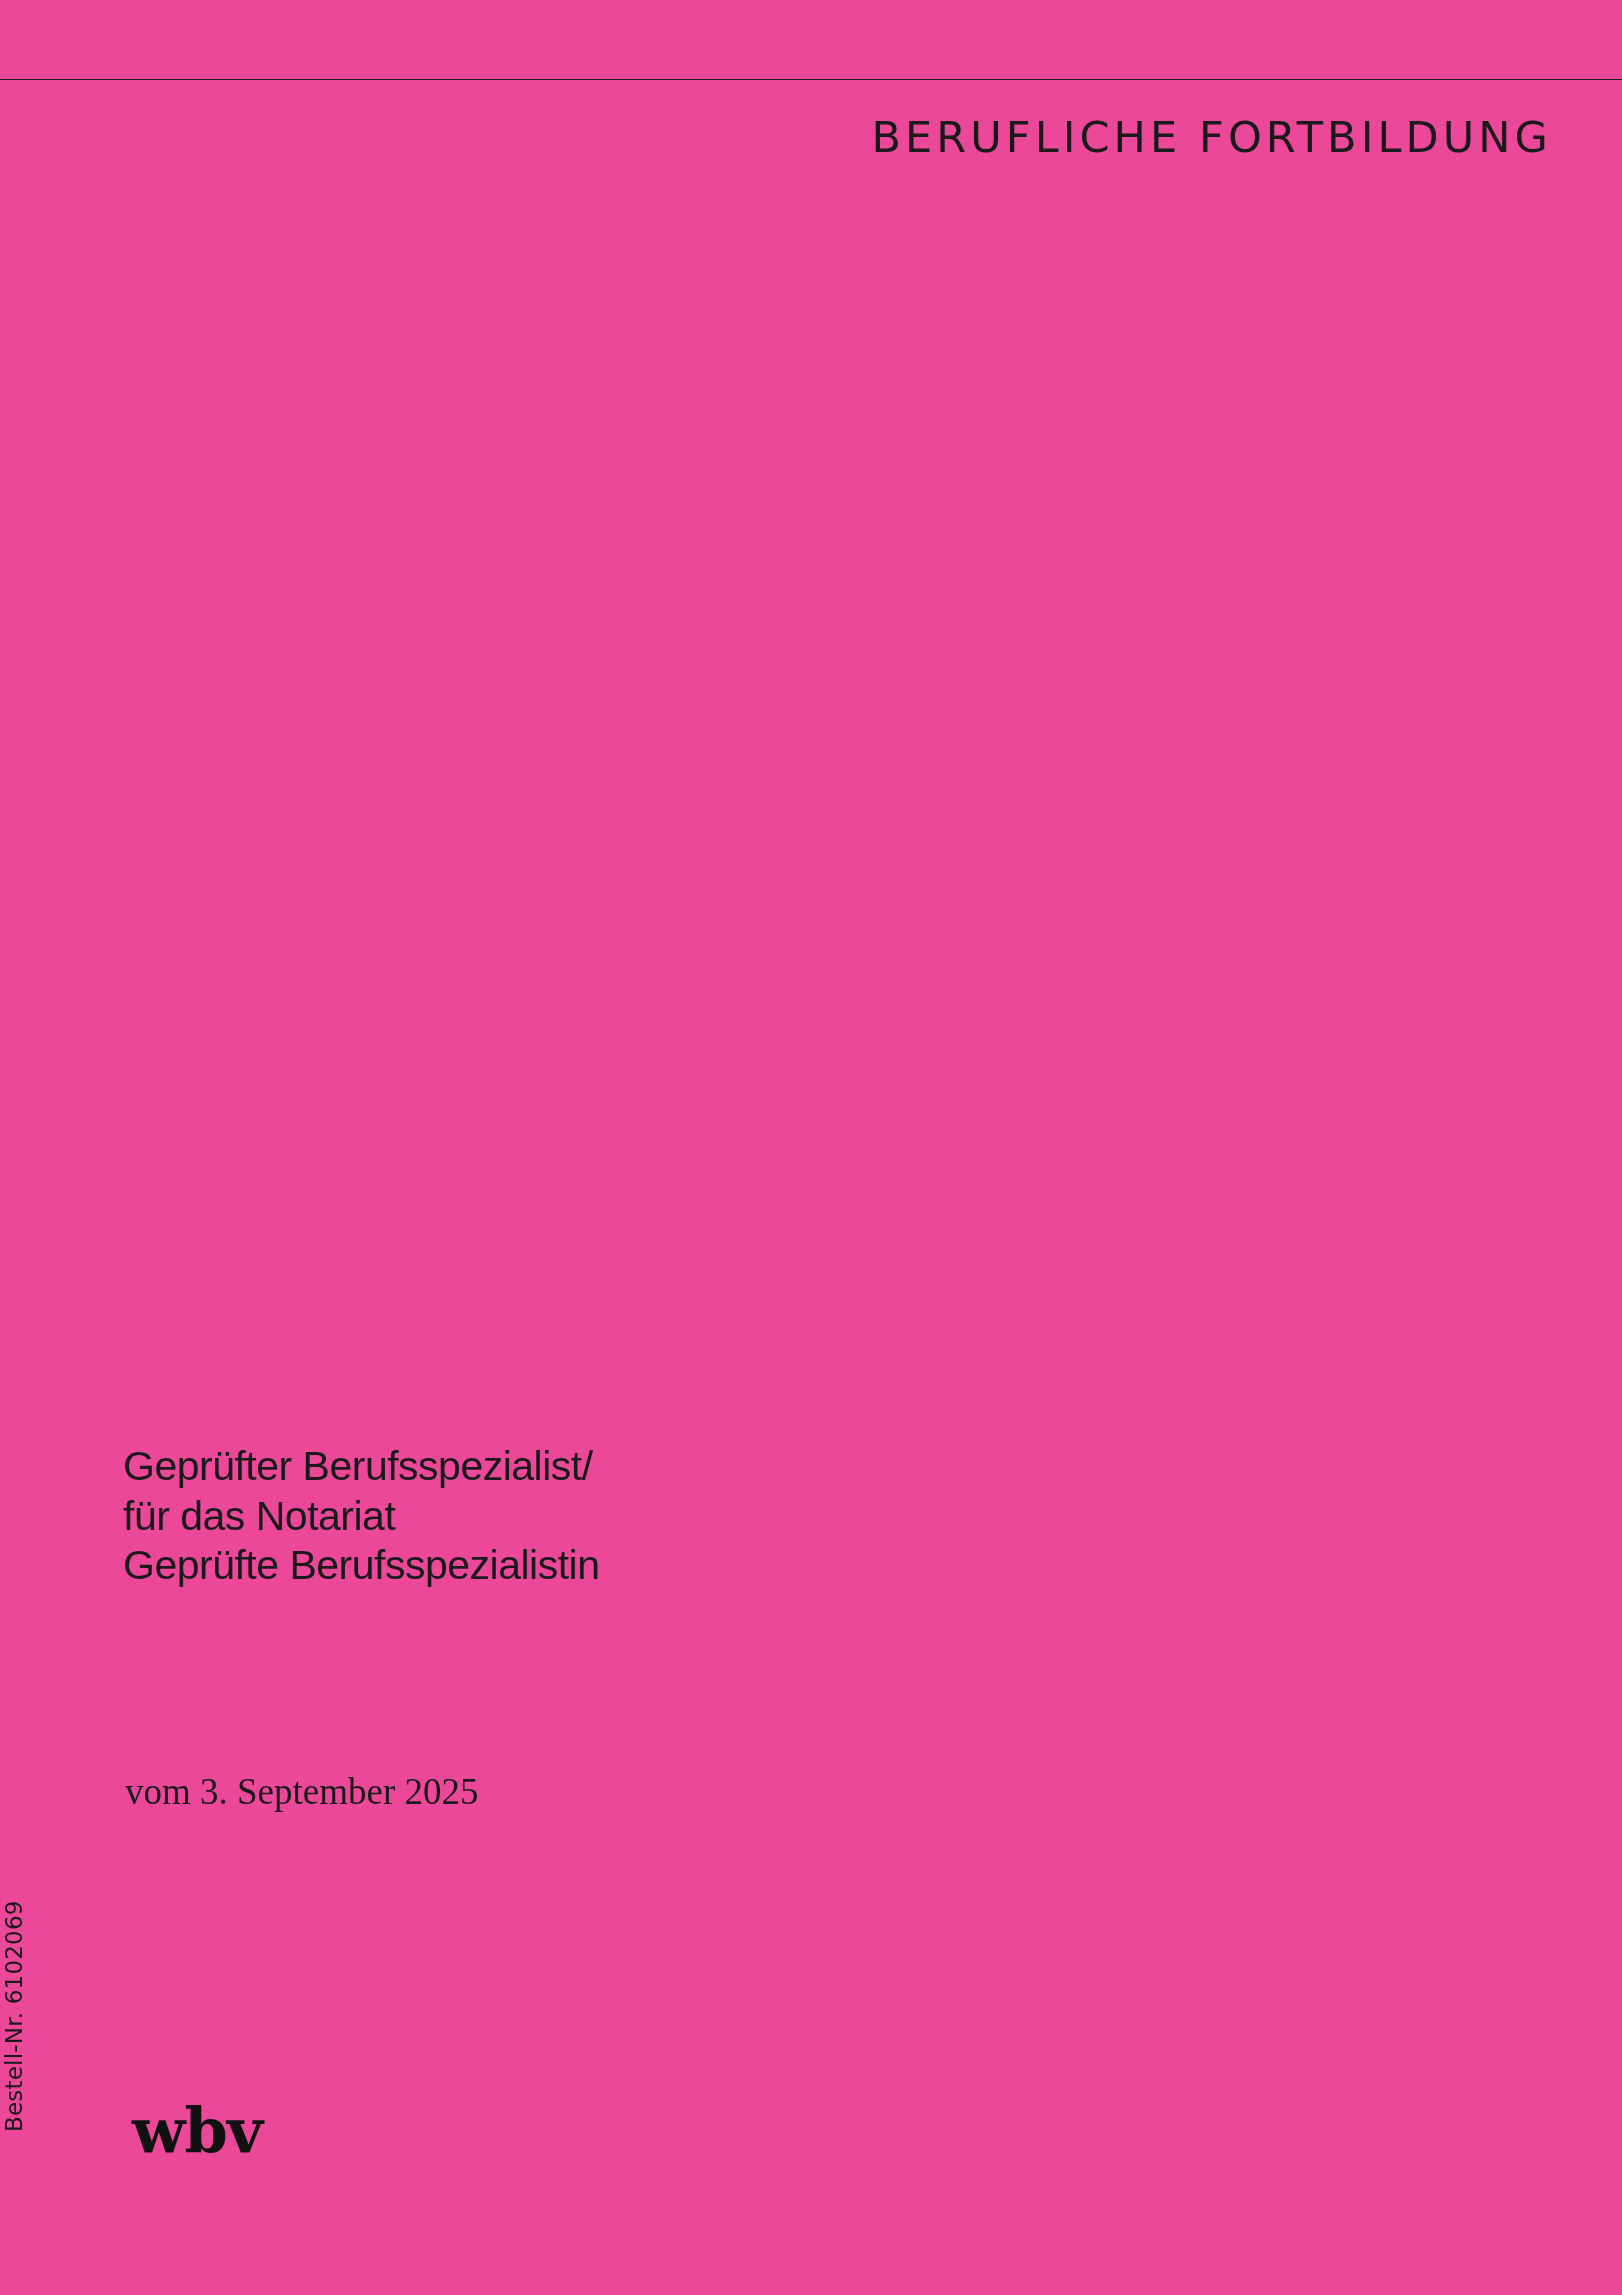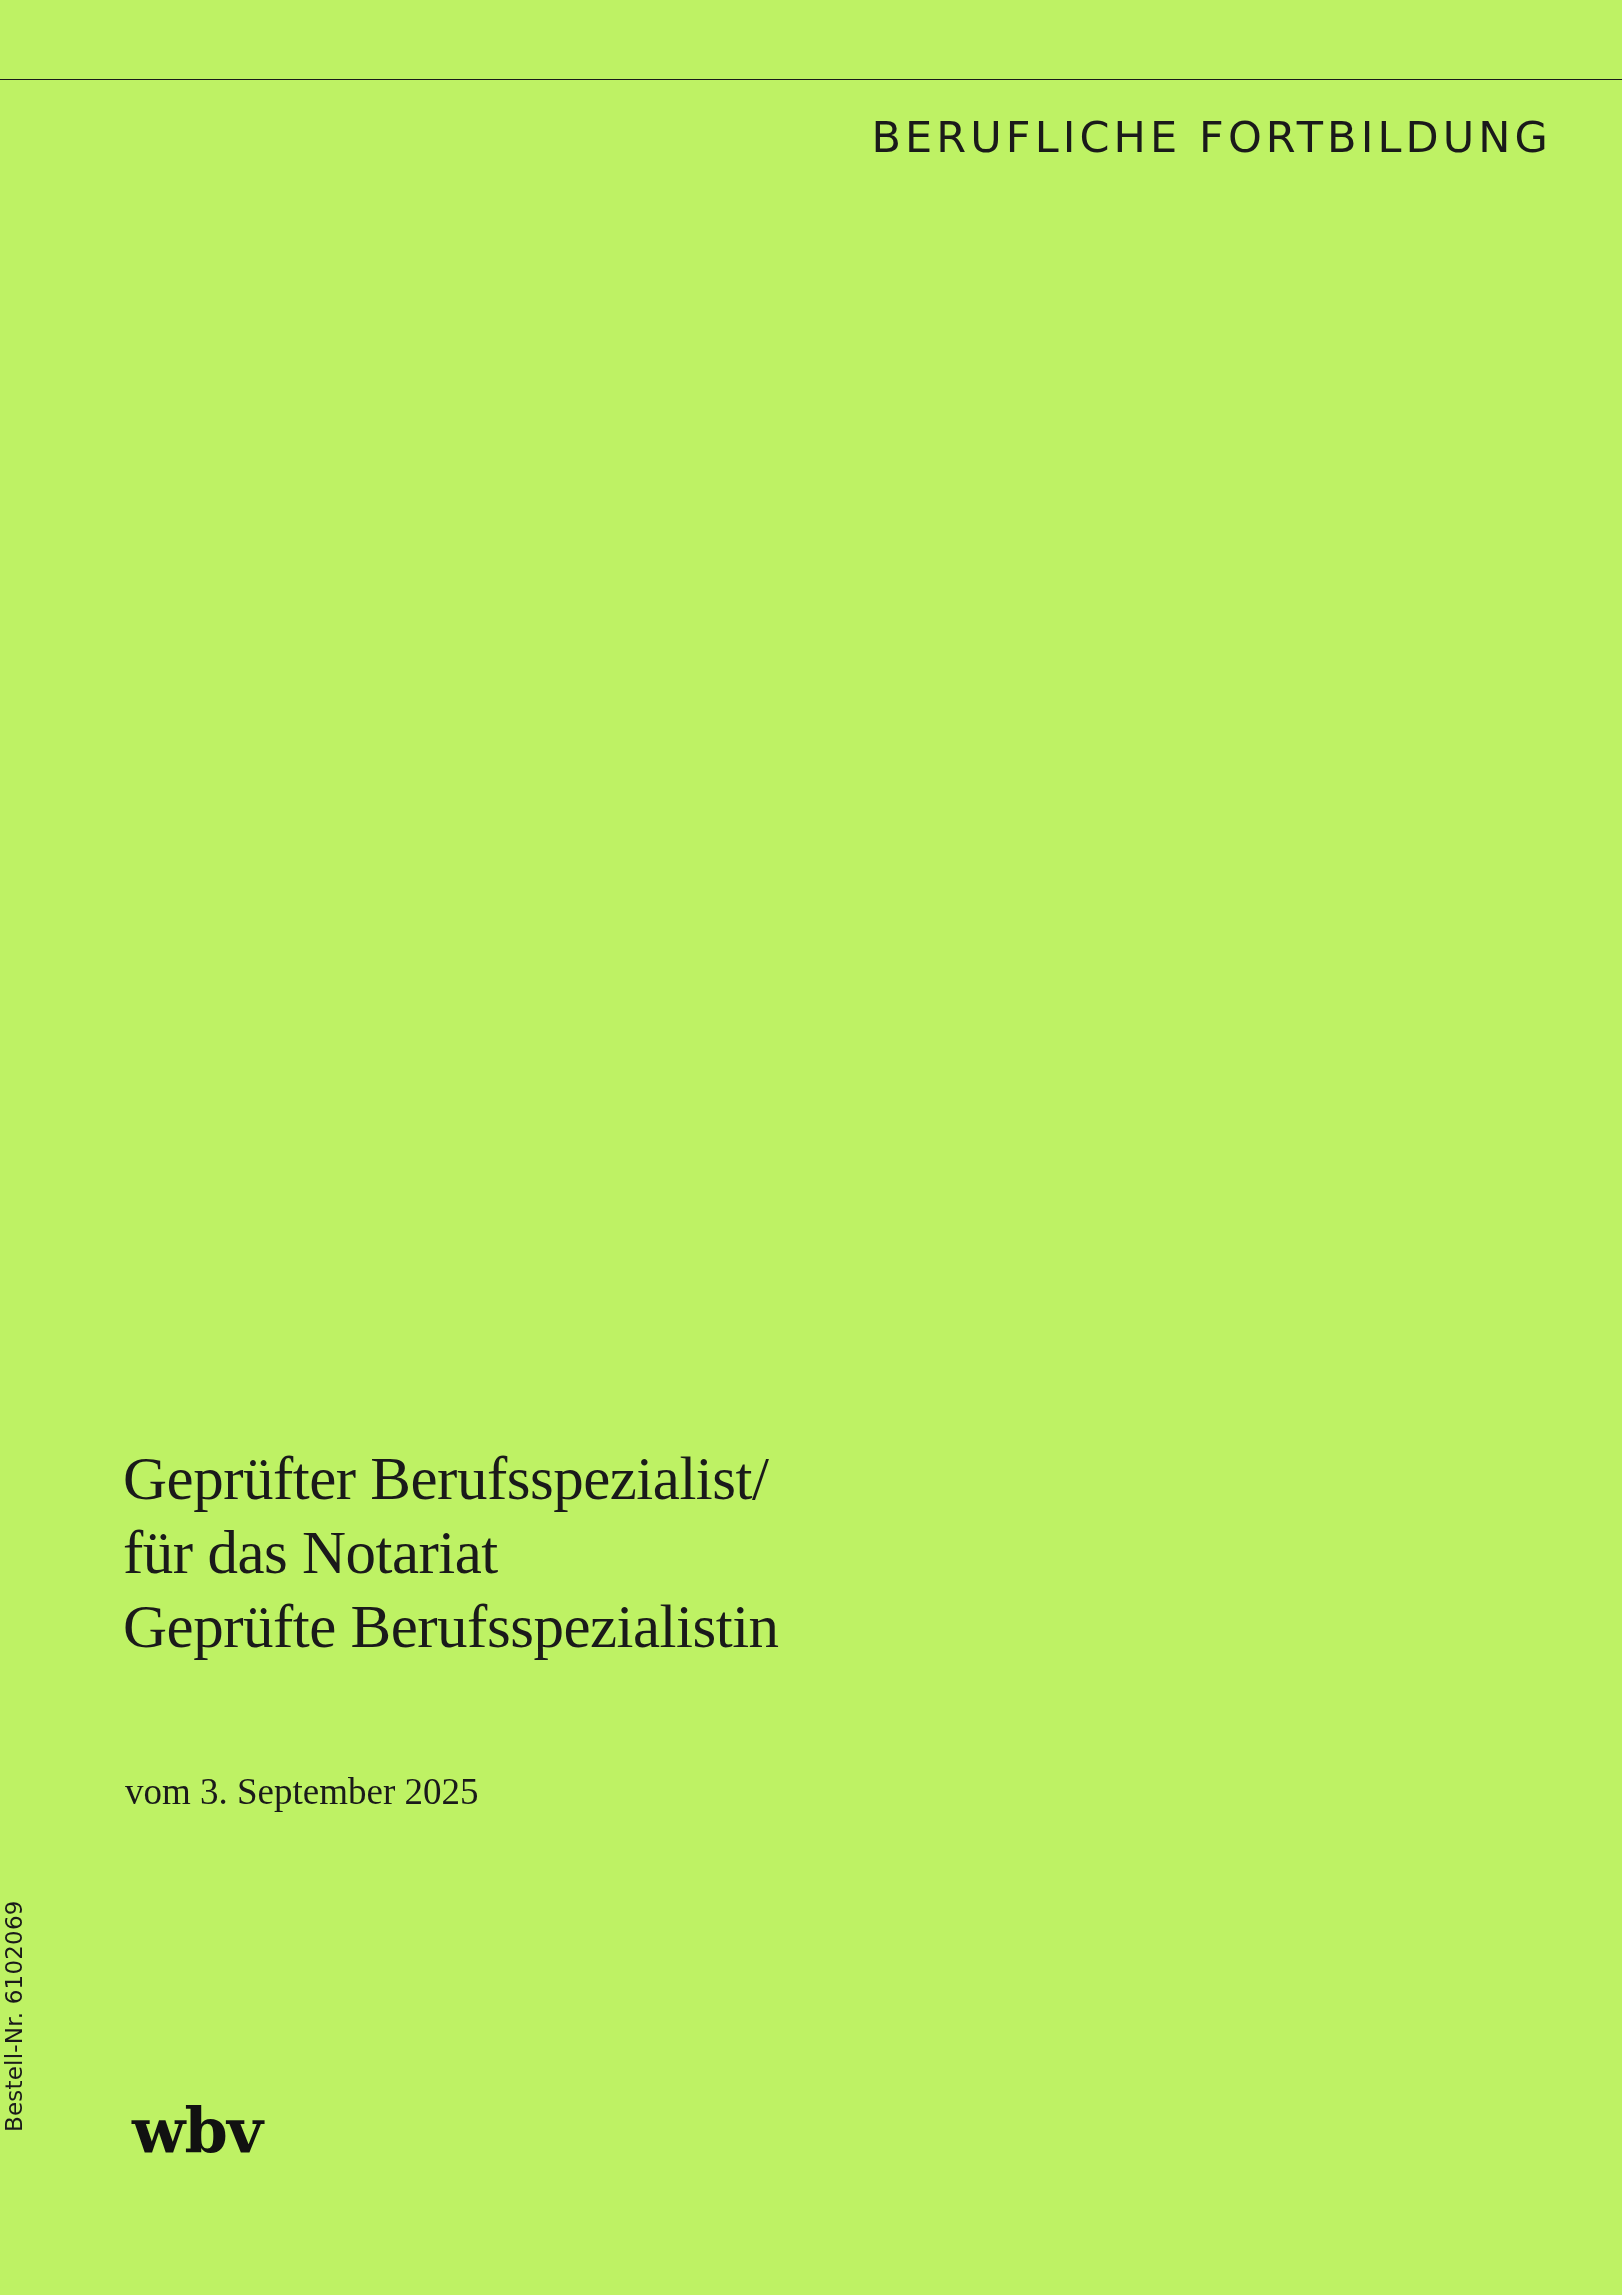--- a/index.html
+++ b/index.html
@@ -15,21 +15,21 @@
     color: #1a1a1a;
     overflow: hidden;
   }
 
   .page {
     position: absolute;
     top: 0;
     left: 0;
     width: 1623px;
     height: 2295px;
-    background: #bef264;
+    background: #ec4899;
   }
 
   
   .top-rule {
     position: absolute;
     top: 79px;
     left: 0;
     width: 1623px;
     height: 1.4px;
     background: #1a1a1a;
@@ -51,22 +51,22 @@
   }
 
   
   .title-block {
     position: absolute;
     left: 123px;
     top: 1442px;
     width: 1194px;
   }
   .title-line {
-    font-family: Liberation Serif, serif;
-    font-size: 61px;
+    font-family: Liberation Sans, sans-serif;
+    font-size: 41px;
     font-weight: 400;
     line-height: 1.21;
     color: #1a1a1a;
     letter-spacing: -0.5px;
     white-space: nowrap;
   }
 
   .subtitle {
     position: absolute;
     left: 125px;

